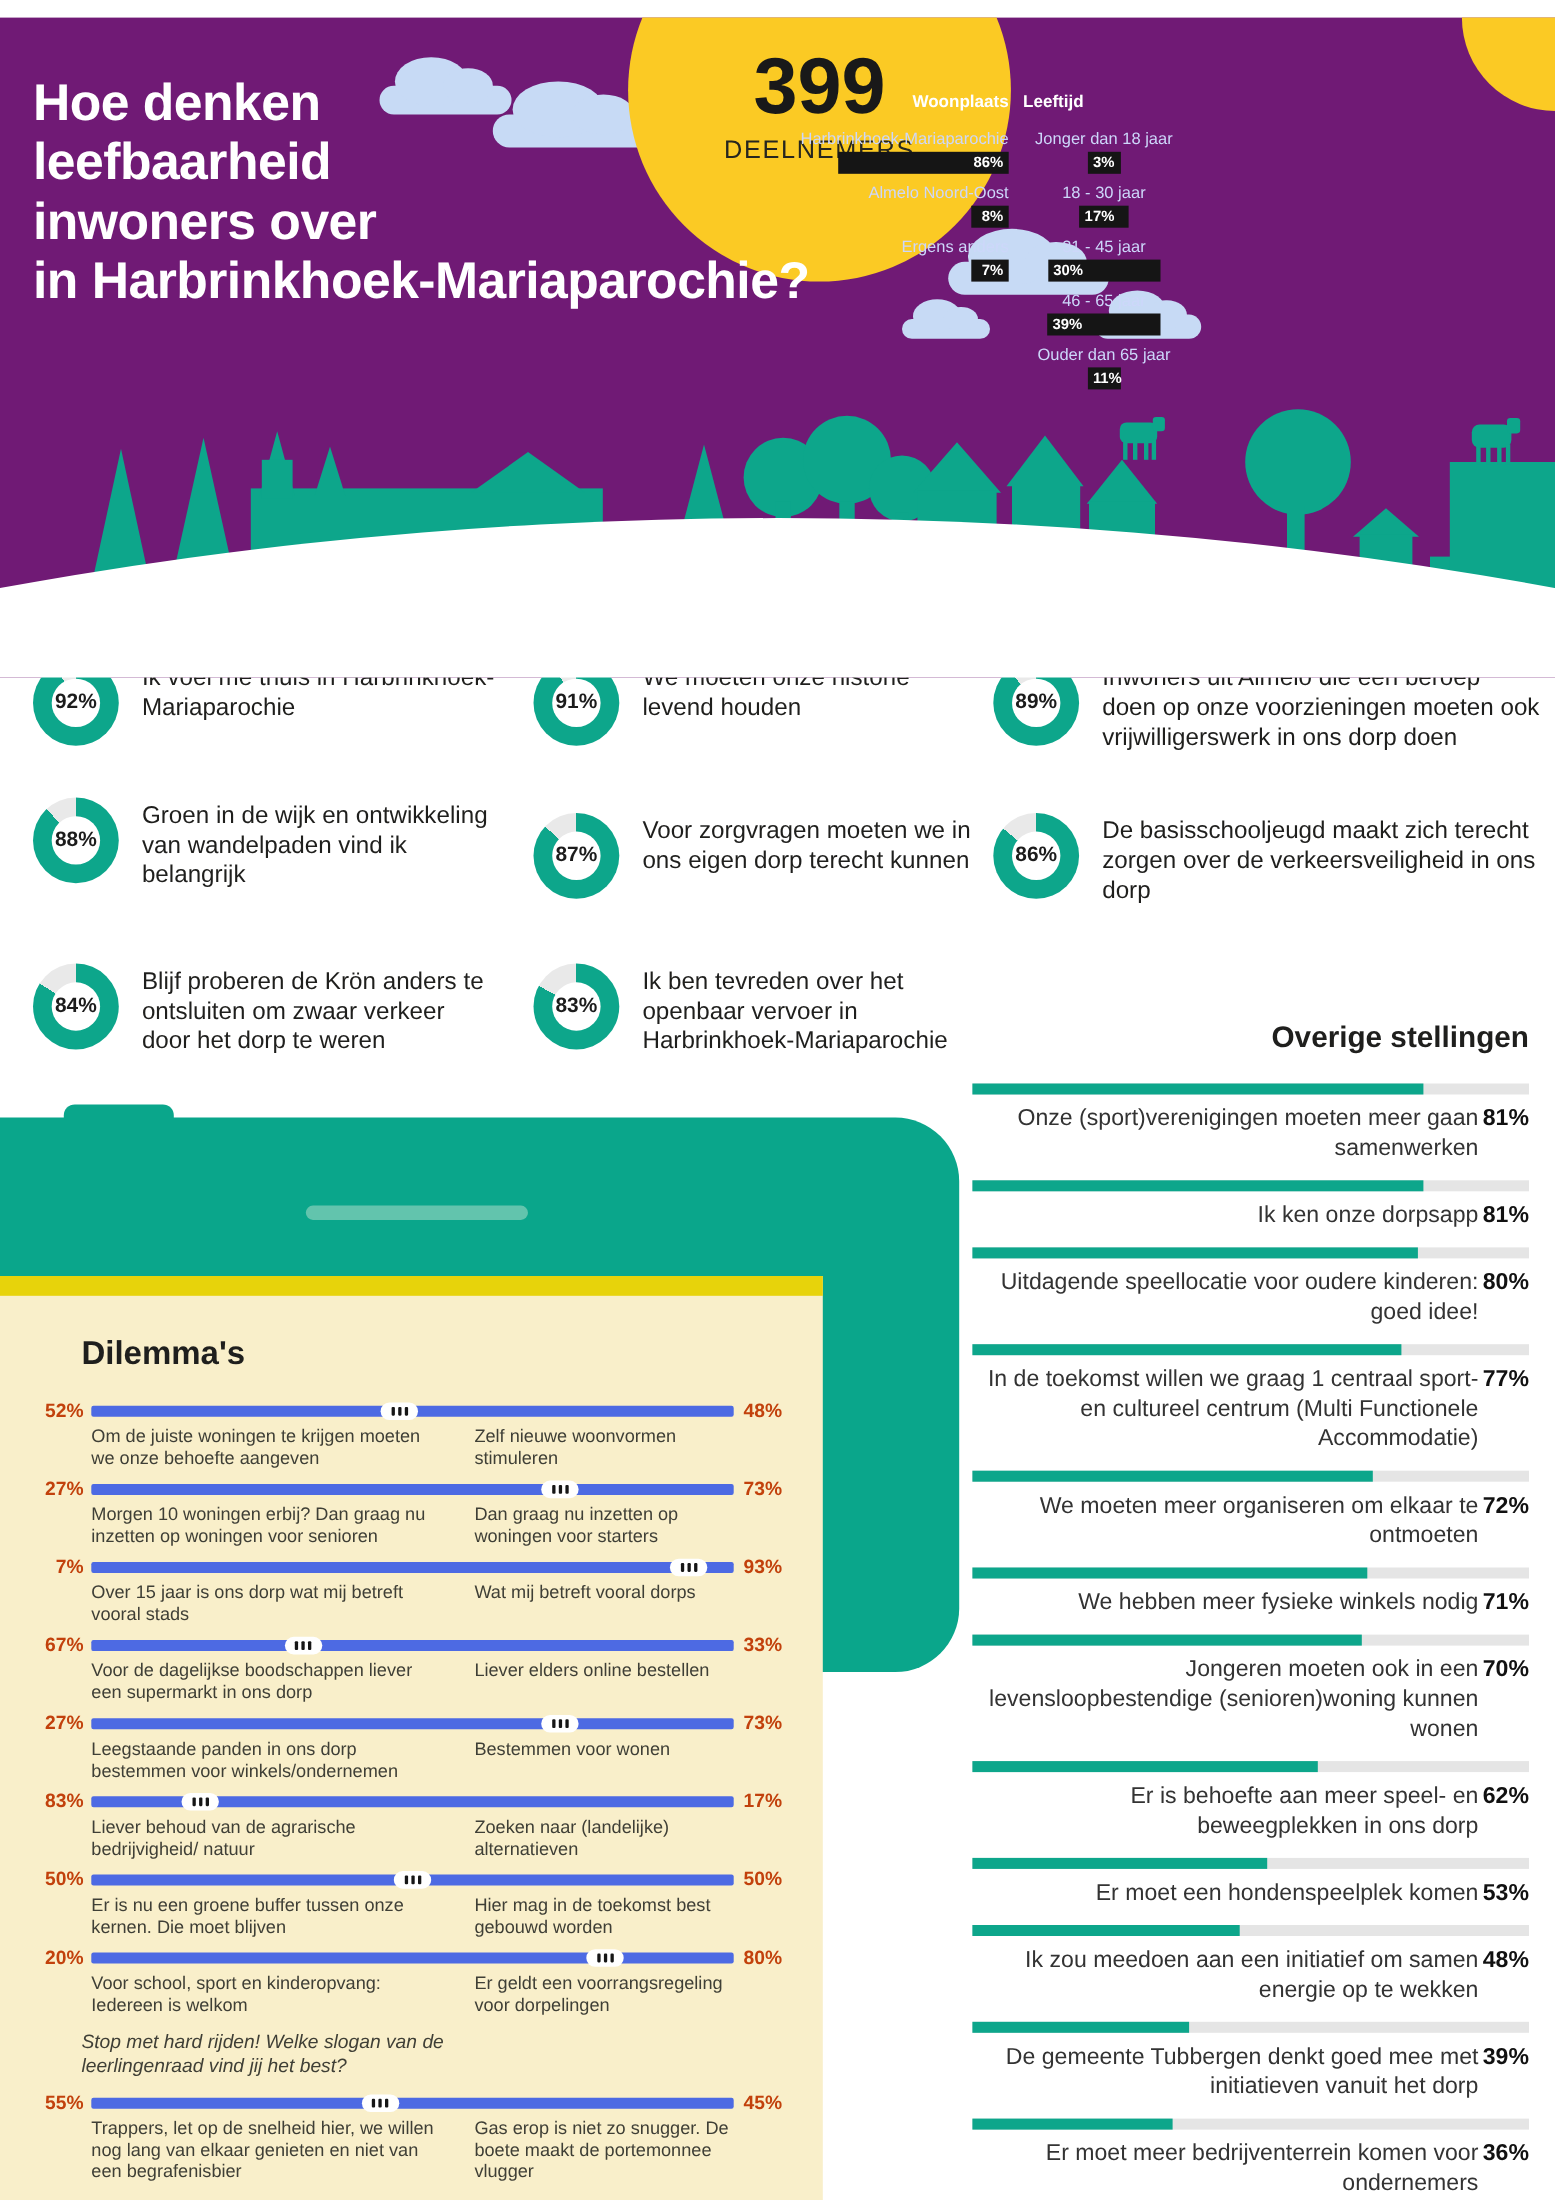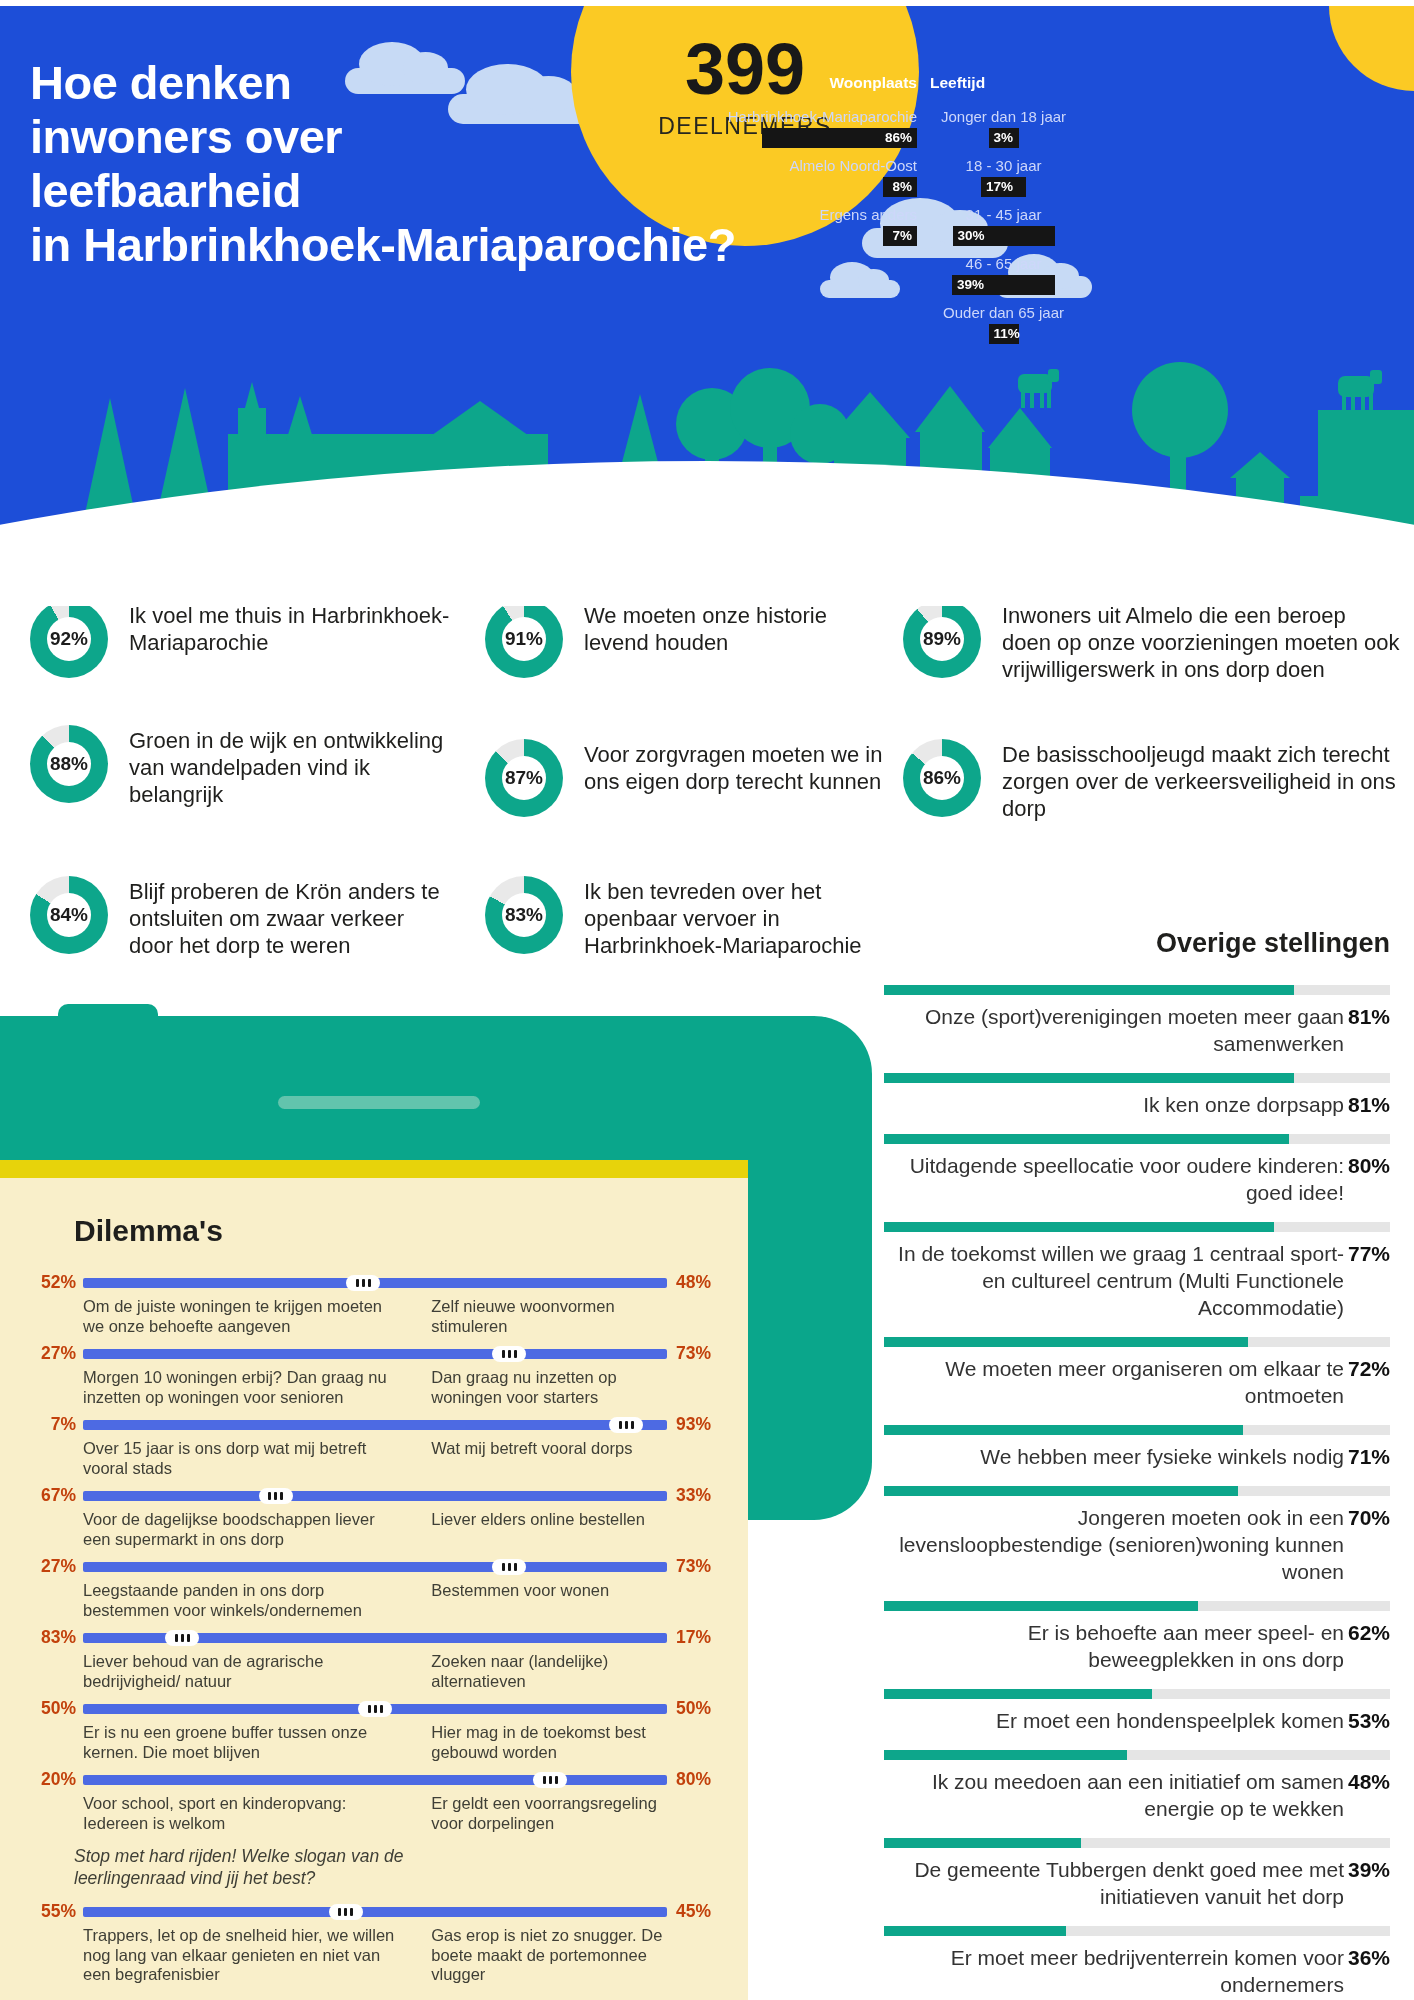--- a/index.html
+++ b/index.html
@@ -1,20 +1,20 @@
 <!DOCTYPE html>
 <html><head>
 <meta charset="utf-8">
 <style>
   * { margin:0; padding:0; box-sizing:border-box; }
   body { background:#ffffff; font-family:"Liberation Sans", sans-serif; }
   #page { position:relative; width:1414px; height:2000px; overflow:hidden; background:#ffffff; }
 
   
-  #header { position:absolute; left:0; top:6px; width:1414px; height:600px; background:#1d4ed8; overflow:hidden; }
+  #header { position:absolute; left:0; top:16px; width:1414px; height:600px; background:#701a75; overflow:hidden; }
   .cloud { position:absolute; background:#c7daf5; border-radius:999px; z-index:1; }
   .cloud::before, .cloud::after { content:""; position:absolute; background:inherit; border-radius:50%; }
   .cloud::before { width:55%; height:170%; left:12%; bottom:30%; }
   .cloud::after  { width:38%; height:120%; right:14%; bottom:40%; }
   #yellow-corner { position:absolute; right:-85px; top:-85px; width:170px; height:170px; border-radius:50%; background:#fbca24; z-index:2; }
   #silhouette { position:absolute; left:0; top:340px; width:1414px; height:200px; z-index:2; }
   #arc { position:absolute; left:-1493px; top:455px; width:4400px; height:2400px; border-radius:50%; background:#ffffff; z-index:3; }
   #main-title { position:absolute; left:30px; top:50px; z-index:4; color:#ffffff; font-size:47px; font-weight:bold; line-height:1.15; letter-spacing:-0.5px; }
   #main-title span { display:block; }
   #participants-circle { position:absolute; left:571px; top:-108px; width:348px; height:348px; border-radius:50%; background:#fbca24; z-index:3; display:flex; flex-direction:column; align-items:center; justify-content:center; }
@@ -135,22 +135,22 @@
           <rect x="1351" y="48" width="4" height="18"></rect>
           <rect x="1361" y="48" width="4" height="18"></rect>
           <rect x="1369" y="48" width="4" height="18"></rect>
       </g>
     </svg>
     <div id="arc"></div>
     <div id="yellow-corner"></div>
 
     <h1 id="main-title">
       <span>Hoe denken</span>
+      <span>leefbaarheid</span>
       <span>inwoners over</span>
-      <span>leefbaarheid</span>
       <span>in Harbrinkhoek-Mariaparochie?</span>
     </h1>
 
     <div id="participants-circle">
       <div id="participants-count">399</div>
       <div id="participants-label">DEELNEMERS</div>
     </div>
 
     <div id="woonplaats" class="stat-block">
       <div class="stat-title">Woonplaats</div>

